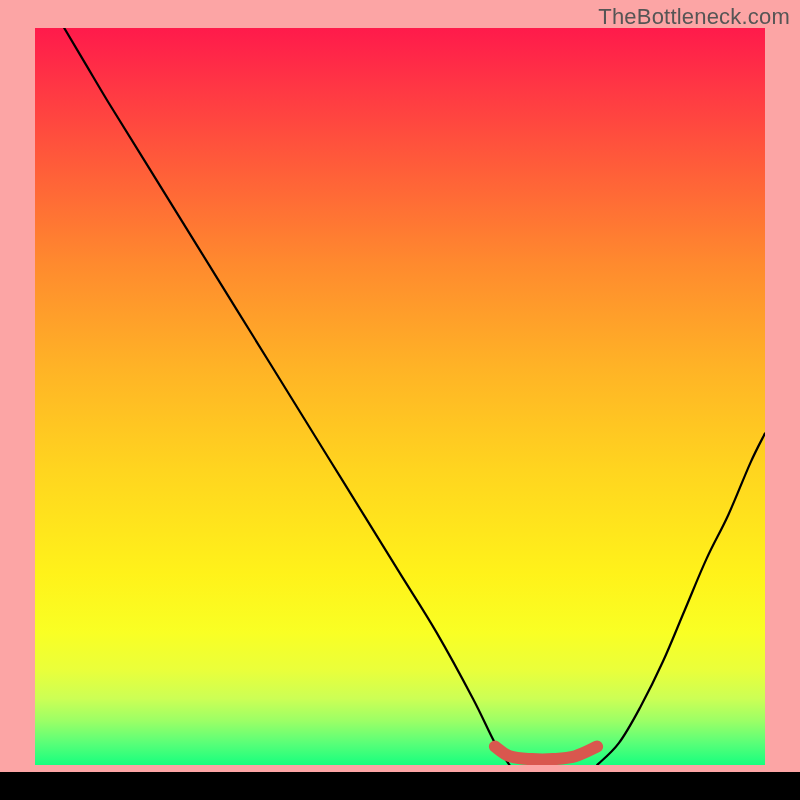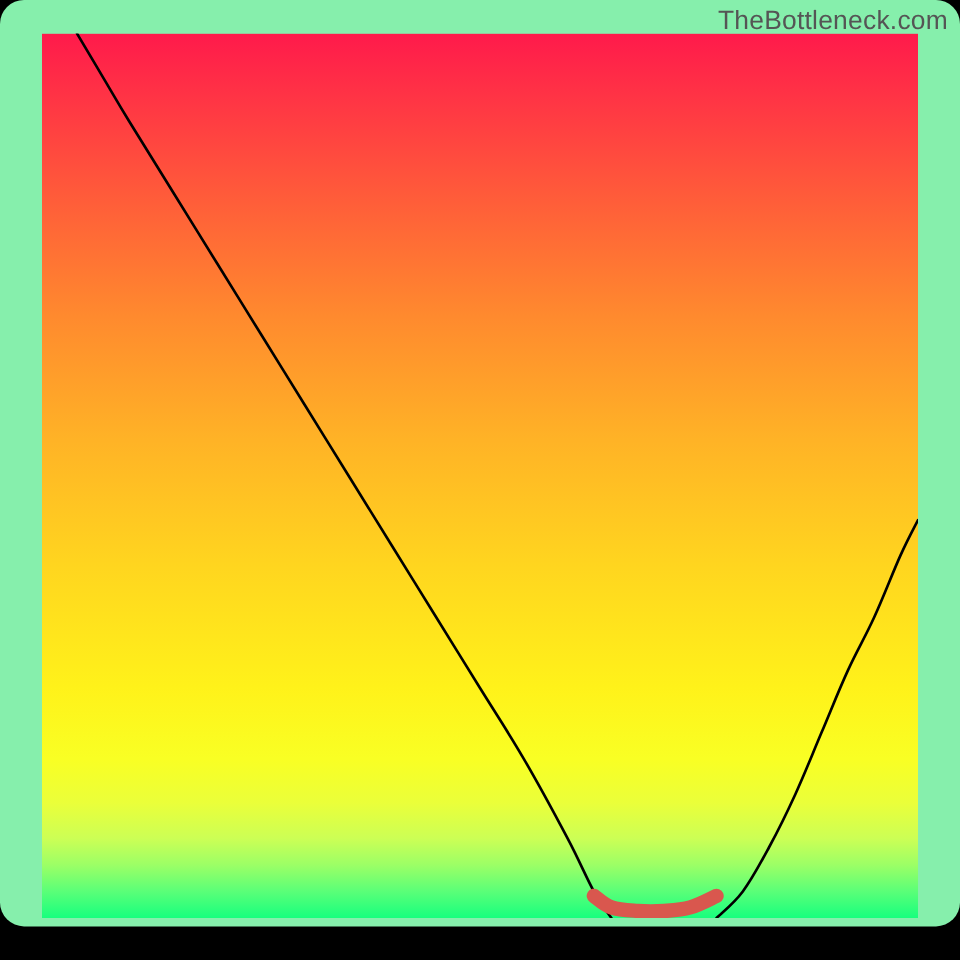--- a/index.html
+++ b/index.html
@@ -8,22 +8,21 @@
     width: 800px;
     height: 800px;
     background: #000;
     overflow: hidden;
     font-family: Arial, Helvetica, sans-serif;
   }
   .frame {
     position: relative;
     width: 800px;
     height: 772px;
-    background: #86efac;
-    border-radius: 20px;
+    background: #fca5a5;
   }
   .watermark {
     position: absolute;
     top: 4px;
     right: 10px;
     color: #555;
     font-size: 22px;
     font-weight: 500;
     letter-spacing: 0.2px;
     z-index: 5;

